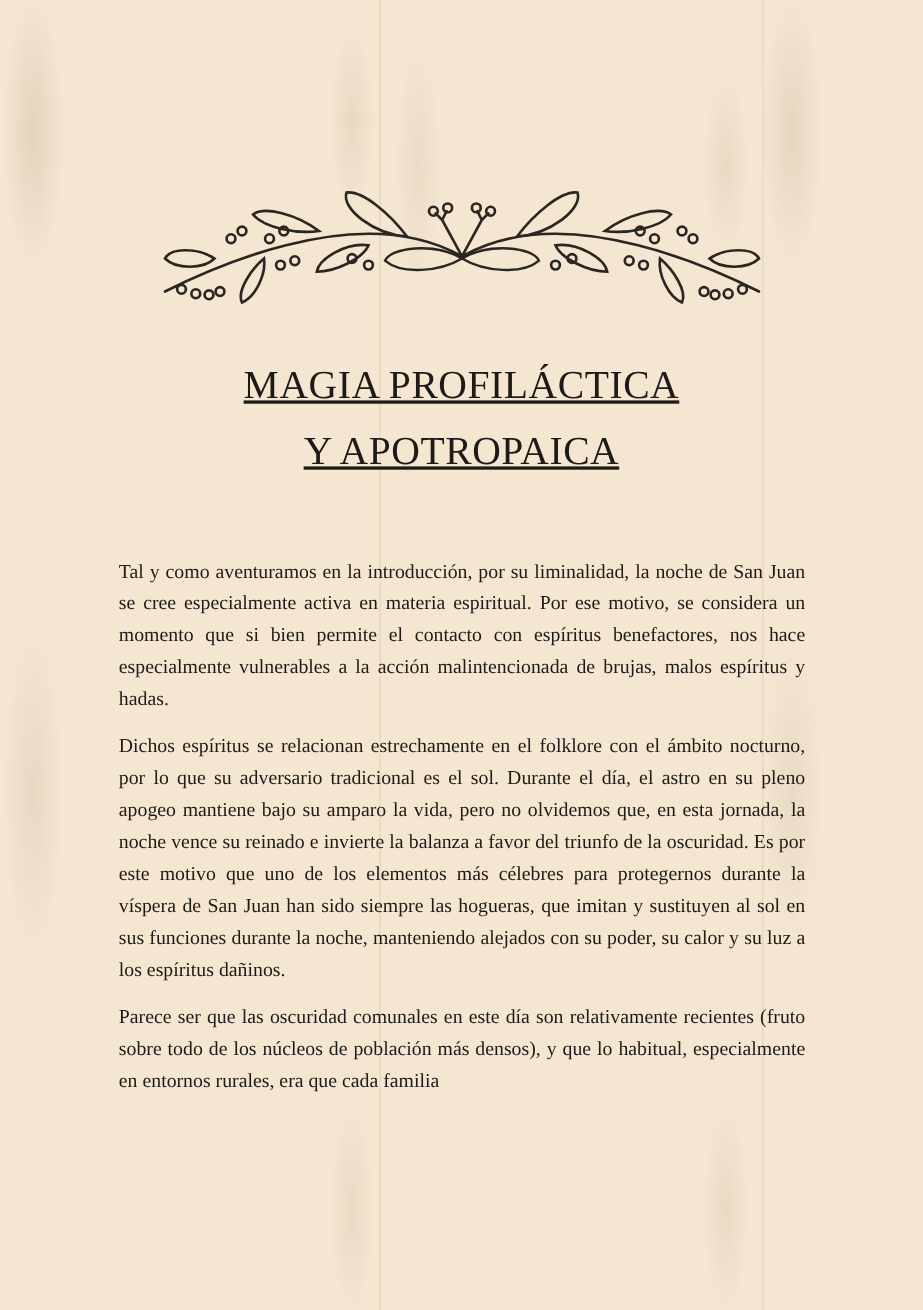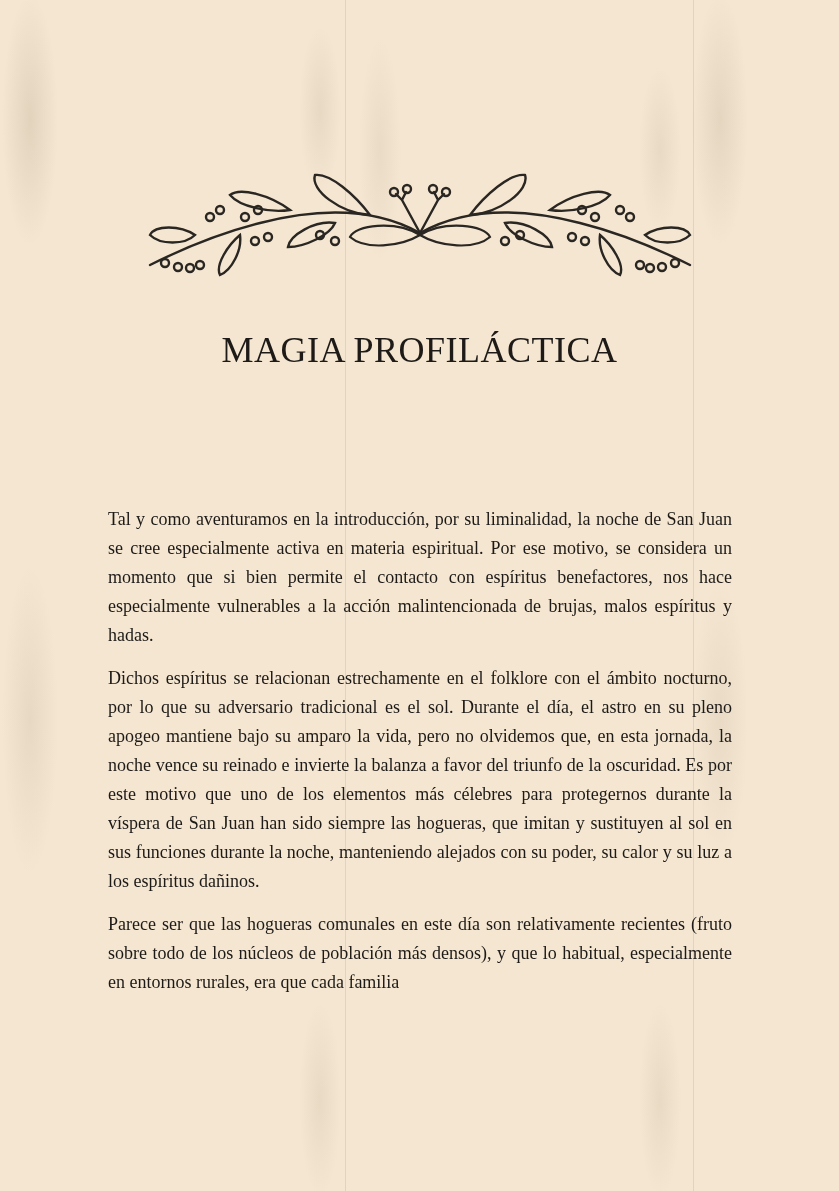--- a/index.html
+++ b/index.html
@@ -22,21 +22,21 @@
       radial-gradient(ellipse 40px 200px at 720px 720px, rgba(190,175,150,0.22), transparent 70%),
       radial-gradient(ellipse 30px 140px at 320px 1100px, rgba(200,185,160,0.28), transparent 70%),
       radial-gradient(ellipse 30px 140px at 660px 1100px, rgba(200,185,160,0.28), transparent 70%),
       #f4e6d1;
   }
   .fold { position: absolute; top: 0; bottom: 0; width: 1px; background: rgba(170,155,130,0.25); }
   .ornament { position: absolute; left: 140px; top: 165px; width: 560px; height: 115px; }
   .title {
     position: absolute; left: 0; right: 0; top: 320px;
     text-align: center; font-size: 36px; line-height: 60px;
-    letter-spacing: 0.5px; font-weight: normal; margin: 0;
+    letter-spacing: 0.5px; font-weight: normal; margin: 0; text-decoration: underline;
   }
   .body-text {
     position: absolute; left: 108px; width: 624px; top: 505px;
     font-size: 18px; line-height: 29px; text-align: justify;
   }
   .body-text p { margin: 0 0 14px 0; }
 </style>
 </head>
 <body>
 
@@ -93,20 +93,21 @@
       <circle cx="510" cy="103" r="4"></circle>
       <circle cx="500" cy="100" r="4"></circle>
     <circle cx="445" cy="76" r="4"></circle>
       <circle cx="432" cy="72" r="4"></circle>
     <circle cx="380" cy="70" r="4"></circle>
       <circle cx="365" cy="76" r="4"></circle>
   </svg>
 
   <h1 class="title">
     <span>MAGIA PROFILÁCTICA</span><br>
+    <span>Y APOTROPAICA</span>
   </h1>
 
   <div class="body-text">
     <p>Tal y como aventuramos en la introducción, por su liminalidad, la noche de San Juan se cree especialmente activa en materia espiritual. Por ese motivo, se considera un momento que si bien permite el contacto con espíritus benefactores, nos hace especialmente vulnerables a la acción malintencionada de brujas, malos espíritus y hadas.</p>
     <p>Dichos espíritus se relacionan estrechamente en el folklore con el ámbito nocturno, por lo que su adversario tradicional es el sol. Durante el día, el astro en su pleno apogeo mantiene bajo su amparo la vida, pero no olvidemos que, en esta jornada, la noche vence su reinado e invierte la balanza a favor del triunfo de la oscuridad. Es por este motivo que uno de los elementos más célebres para protegernos durante la víspera de San Juan han sido siempre las hogueras, que imitan y sustituyen al sol en sus funciones durante la noche, manteniendo alejados con su poder, su calor y su luz a los espíritus dañinos.</p>
-    <p>Parece ser que las hogueras comunales en este día son relativamente recientes (fruto sobre todo de los núcleos de población más densos), y que lo habitual, especialmente en entornos rurales, era que cada familia</p>
+    <p>Parece ser que las oscuridad comunales en este día son relativamente recientes (fruto sobre todo de los núcleos de población más densos), y que lo habitual, especialmente en entornos rurales, era que cada familia</p>
   </div>
 </div>
 
 </body></html>

